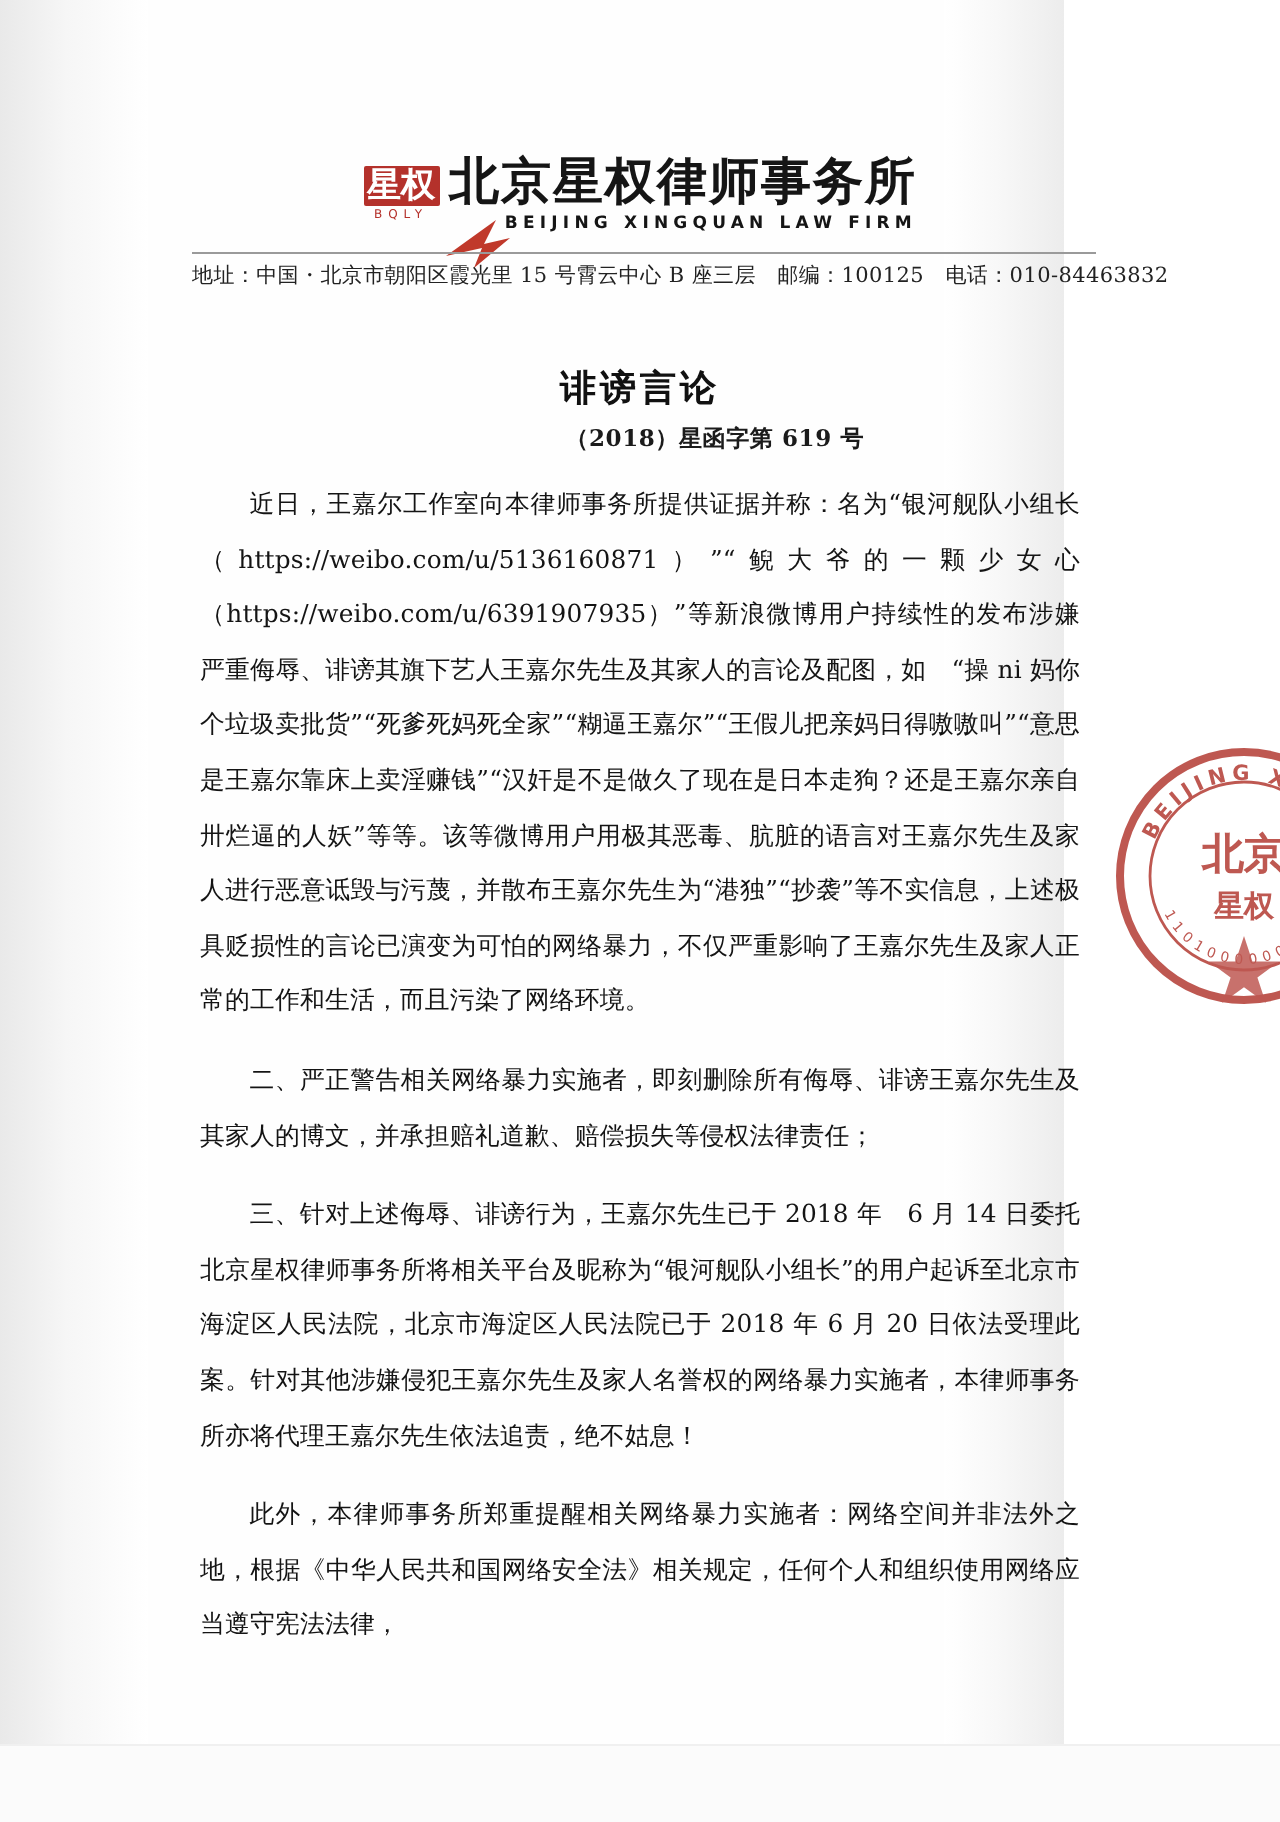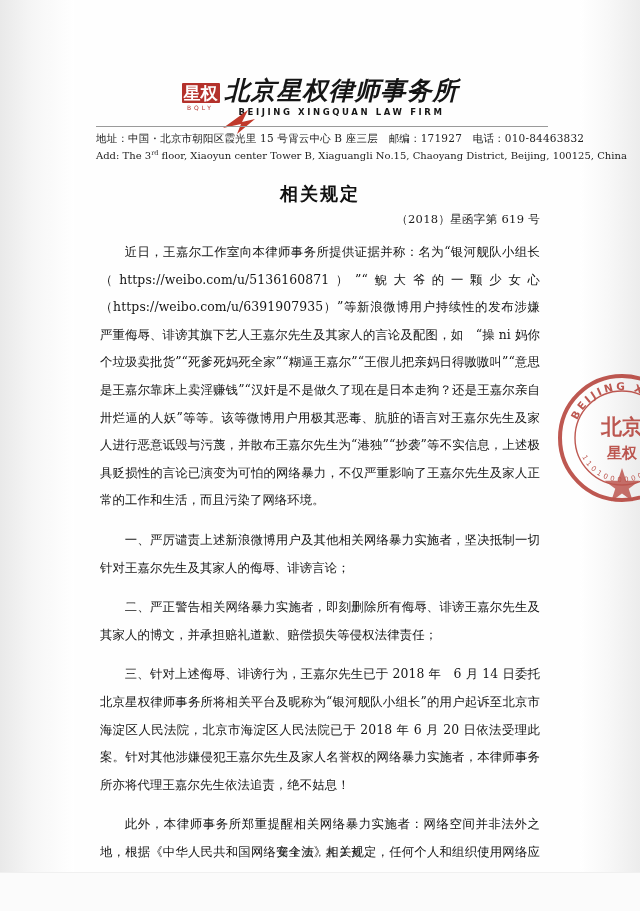--- a/index.html
+++ b/index.html
@@ -4,21 +4,21 @@
 <style>
   html,body{margin:0;padding:0;}
   body{
     width:640px;height:911px;overflow:hidden;
     background:#ffffff;
     font-family:"DejaVu Serif","Liberation Serif",serif;
     color:#1b1b1b;
     position:relative;
   }
   .page{
-    position:absolute;left:0;top:0;width:640px;height:911px;
+    position:absolute;left:0;top:0;width:532px;height:911px;
     background:#fefefe;
   }
   
   .scan-shade-left{
     position:absolute;left:0;top:0;width:74px;height:872px;
     background:linear-gradient(to right,#e9e9e9 0%,#f6f6f6 45%,#ffffff 100%);
     pointer-events:none;
   }
   .scan-shade-right{
     position:absolute;right:0;top:0;width:60px;height:872px;
@@ -50,27 +50,26 @@
   .logo-star{
     width:0;height:0;position:relative;margin-left:-3px;margin-bottom:4px;
   }
   .star-shape{
     display:block;width:40px;height:30px;margin-left:-2px;
   }
   .firm-names{display:flex;flex-direction:column;line-height:1;}
   .firm-cn{
     font-family:"DejaVu Serif","Liberation Serif",serif;
     font-size:25px;font-weight:bold;color:#151515;letter-spacing:1px;
-    font-style:italic;
     text-align:right;
   }
   .firm-en{
     font-family:"DejaVu Sans","Liberation Sans",sans-serif;
     font-size:8.5px;font-weight:bold;color:#151515;letter-spacing:2.6px;
-    margin-top:5px;text-align:center;
+    margin-top:5px;text-align:right;
   }
 
   .rule{
     position:absolute;left:96px;top:126px;width:452px;height:1px;
     background:#9a9a9a;
   }
 
   .addr-block{
     position:absolute;left:96px;top:131px;width:452px;text-align:center;
   }
@@ -84,21 +83,21 @@
   }
   .addr-en sup{font-size:6.5px;}
 
   
   .doc-title{
     position:absolute;left:0;top:182px;width:640px;text-align:center;
     font-size:18px;font-weight:bold;letter-spacing:2px;color:#111;
   }
   .doc-number{
     position:absolute;right:100px;top:212px;
-    font-size:11.5px;color:#1b1b1b;letter-spacing:0.3px;
+    font-size:11.5px;color:#1b1b1b;letter-spacing:0.3px;font-weight:bold;
   }
 
   .content{
     position:absolute;left:100px;top:238px;width:440px;
   }
   .para{
     font-size:12.4px;line-height:27.6px;color:#141414;
     text-align:justify;text-justify:inter-ideograph;
     letter-spacing:0.1px;margin:0 0 0 0;
   }
@@ -147,36 +146,33 @@
 
     <div class="firm-names">
       <span class="firm-cn">北京星权律师事务所</span>
       <span class="firm-en">BEIJING XINGQUAN LAW FIRM</span>
     </div>
   </div>
 
   <div class="rule"></div>
 
   <div class="addr-block">
-    <div class="addr-cn">地址：中国・北京市朝阳区霞光里 15 号霄云中心 B 座三层　邮编：171927　电话：010-84463832</div>
-    <div class="addr-en"><span>Add: The 3</span><sup>rd</sup><span> floor, Xiaoyun center Tower B, Xiaguangli No.15, Chaoyang District, Beijing, 100125, China</span></div>
+    <div class="addr-cn">地址：中国・北京市朝阳区霞光里 15 号霄云中心 B 座三层　邮编：100125　电话：010-84463832</div>
   </div>
 
-  <div class="doc-title">相关规定</div>
+  <div class="doc-title">诽谤言论</div>
   <div class="doc-number">（2018）星函字第 619 号</div>
 
   <div class="content">
     <p class="para indent">近日，王嘉尔工作室向本律师事务所提供证据并称：名为“银河舰队小组长　（https://weibo.com/u/5136160871）”“鲵大爷的一颗少女心（https://weibo.com/u/6391907935）”等新浪微博用户持续性的发布涉嫌严重侮辱、诽谤其旗下艺人王嘉尔先生及其家人的言论及配图，如　“操 ni 妈你个垃圾卖批货”“死爹死妈死全家”“糊逼王嘉尔”“王假儿把亲妈日得嗷嗷叫”“意思是王嘉尔靠床上卖淫赚钱”“汉奸是不是做久了现在是日本走狗？还是王嘉尔亲自卅烂逼的人妖”等等。该等微博用户用极其恶毒、肮脏的语言对王嘉尔先生及家人进行恶意诋毁与污蔑，并散布王嘉尔先生为“港独”“抄袭”等不实信息，上述极具贬损性的言论已演变为可怕的网络暴力，不仅严重影响了王嘉尔先生及家人正常的工作和生活，而且污染了网络环境。</p>
-    <p class="para indent">一、严厉谴责上述新浪微博用户及其他相关网络暴力实施者，坚决抵制一切针对王嘉尔先生及其家人的侮辱、诽谤言论；</p>
     <p class="para indent">二、严正警告相关网络暴力实施者，即刻删除所有侮辱、诽谤王嘉尔先生及其家人的博文，并承担赔礼道歉、赔偿损失等侵权法律责任；</p>
     <p class="para indent">三、针对上述侮辱、诽谤行为，王嘉尔先生已于 2018 年　6 月 14 日委托北京星权律师事务所将相关平台及昵称为“银河舰队小组长”的用户起诉至北京市海淀区人民法院，北京市海淀区人民法院已于 2018 年 6 月 20 日依法受理此案。针对其他涉嫌侵犯王嘉尔先生及家人名誉权的网络暴力实施者，本律师事务所亦将代理王嘉尔先生依法追责，绝不姑息！</p>
     <p class="para indent">此外，本律师事务所郑重提醒相关网络暴力实施者：网络空间并非法外之地，根据《中华人民共和国网络安全法》相关规定，任何个人和组织使用网络应当遵守宪法法律，</p>
   </div>
 
-  <div class="footer-pages">第 1 页，共 2 页</div>
 
   <div class="seal">
     <svg viewBox="0 0 132 132" xmlns="http://www.w3.org/2000/svg">
       <defs>
         <path id="arcTop" d="M 18 66 A 48 48 0 0 1 114 66"></path>
         <path id="arcBot" d="M 22 66 A 44 44 0 0 0 110 66"></path>
       </defs>
       <circle cx="66" cy="66" r="62" fill="none" stroke="#b0342c" stroke-width="4"></circle>
       <circle cx="66" cy="66" r="47" fill="none" stroke="#b0342c" stroke-width="1.4"></circle>
       <text font-family="DejaVu Sans, sans-serif" font-size="10.5" font-weight="bold" fill="#b0342c" letter-spacing="2.6">

